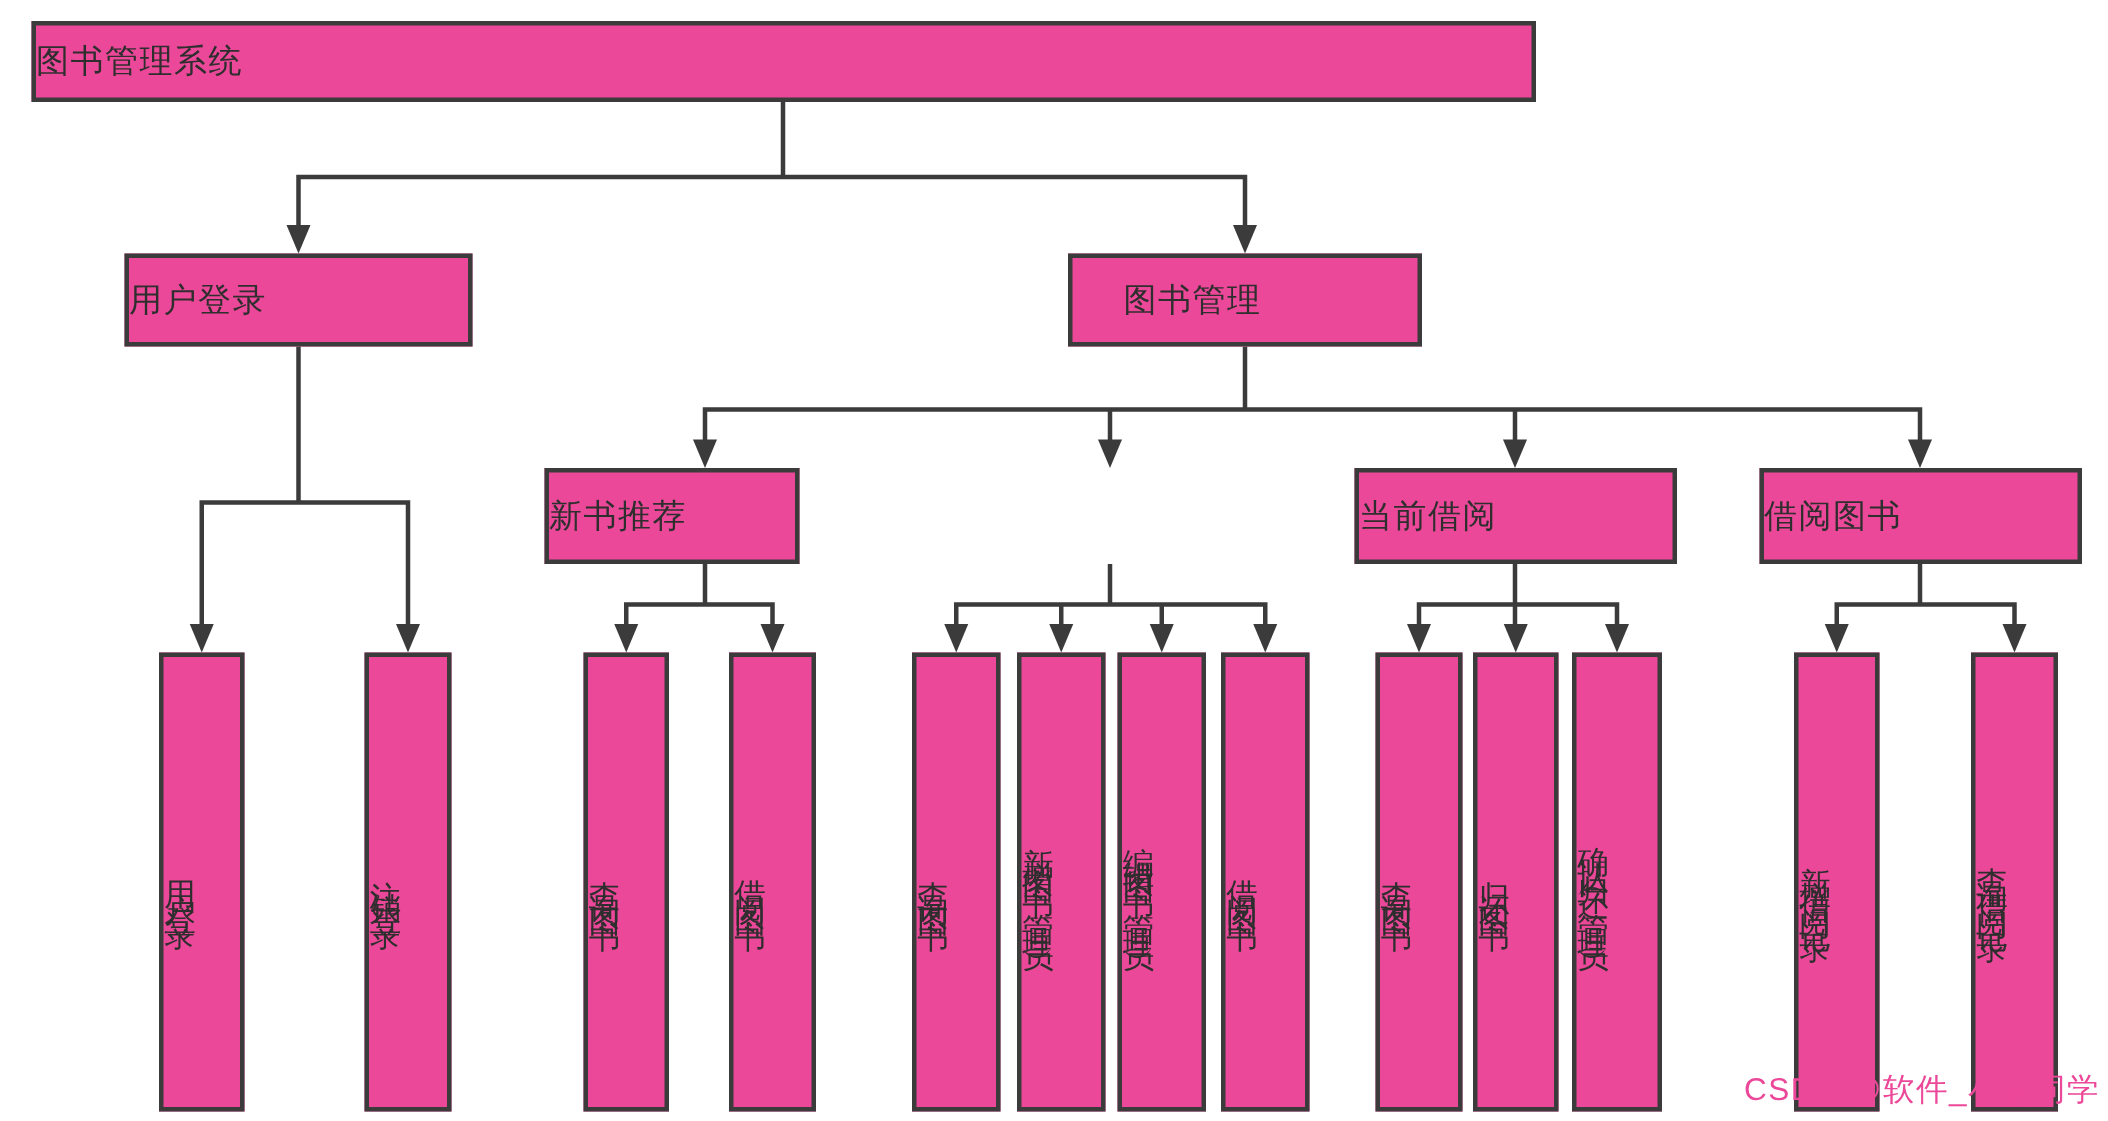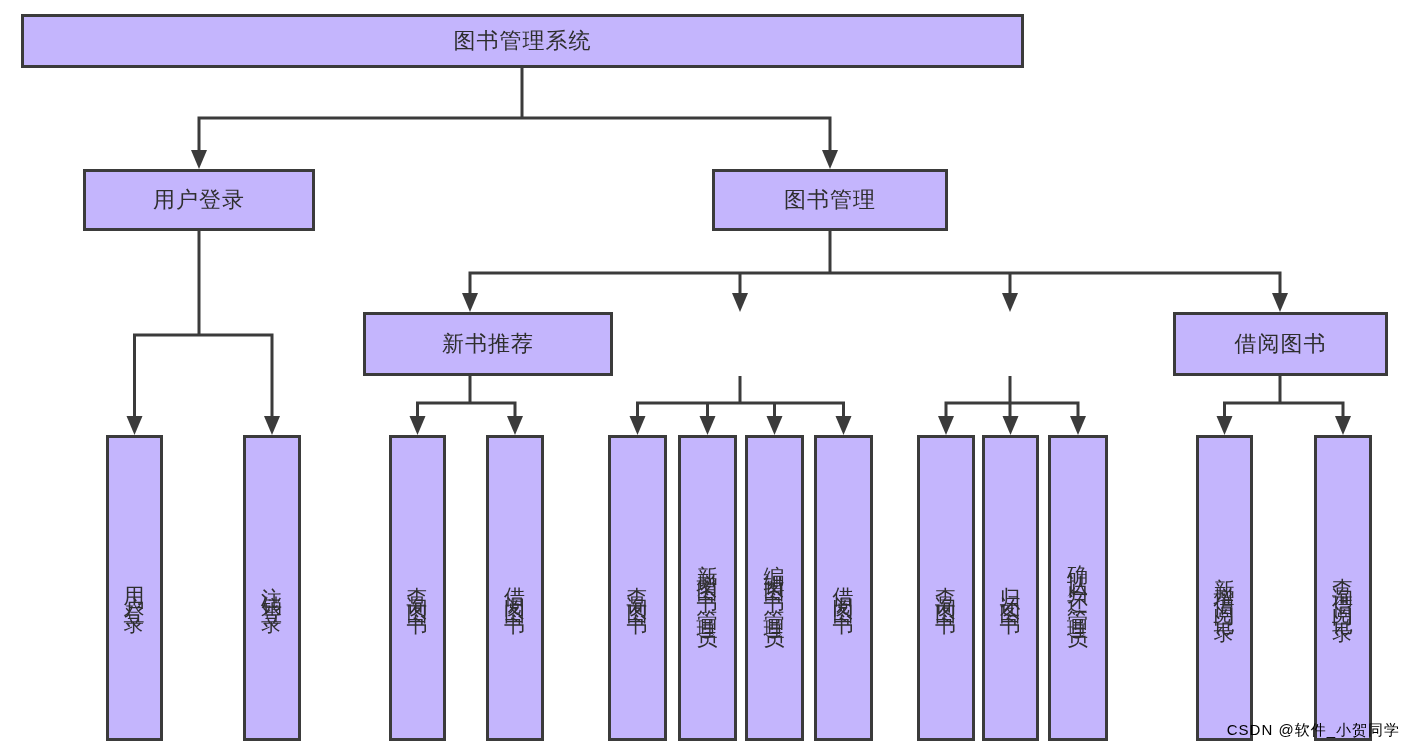--- a/index.html
+++ b/index.html
@@ -12,47 +12,47 @@
     overflow: hidden;
   }
   svg.lines {
     position: absolute;
     left: 0; top: 0;
     z-index: 1;
   }
   .node {
     position: absolute;
     box-sizing: border-box;
-    background: #c4b5fd;
+    background: #ec4899;
     border: 3px solid #3b3b3b;
     display: flex;
     align-items: center;
-    justify-content: center;
+    justify-content: flex-start;
     color: #2e2e2e;
     z-index: 2;
   }
   .node .lbl {
     font-size: 22px;
     line-height: 1;
     white-space: nowrap;
     letter-spacing: 1px;
   }
   .node.leaf .lbl {
     writing-mode: vertical-rl;
     text-orientation: mixed;
     font-size: 21px;
     letter-spacing: 9px;
     white-space: normal;
   }
   .watermark {
     position: absolute;
     right: 5px;
     bottom: 7px;
-    font-size: 15px;
-    color: #000000;
+    font-size: 21px;
+    color: #ec4899;
     letter-spacing: 1px;
     z-index: 5;
     white-space: nowrap;
   }
 </style>
 </head>
 <body>
 
 <div class="canvas">
 
@@ -107,26 +107,29 @@
     </g>
   </svg>
 
   <div class="node" style="left:21px; top:14px; width:1003px; height:54px;">
     <span class="lbl">图书管理系统</span>
   </div>
 
   <div class="node" style="left:83px; top:169px; width:232px; height:62px;">
     <span class="lbl">用户登录</span>
   </div>
-  <div class="node" style="left:712px; top:169px; width:236px; height:62px;">
+  <div class="node" style="left:712px; top:169px; width:236px; height:62px;padding-left:34px;">
     <span class="lbl">图书管理</span>
   </div>
 
-  <div class="node" style="left:363px; top:312px; width:250px; height:64px;">
+  <div class="node" style="left:363px; top:312px; width:170px; height:64px;">
     <span class="lbl">新书推荐</span>
+  </div>
+  <div class="node" style="left:903px; top:312px; width:215px; height:64px;">
+    <span class="lbl">当前借阅</span>
   </div>
   <div class="node" style="left:1173px; top:312px; width:215px; height:64px;">
     <span class="lbl">借阅图书</span>
   </div>
 
   <div class="node leaf" style="left:106px; top:435px; width:57px; height:306px;">
     <span class="lbl">用户登录</span>
   </div>
   <div class="node leaf" style="left:243px; top:435px; width:58px; height:306px;">
     <span class="lbl">注销登录</span>

